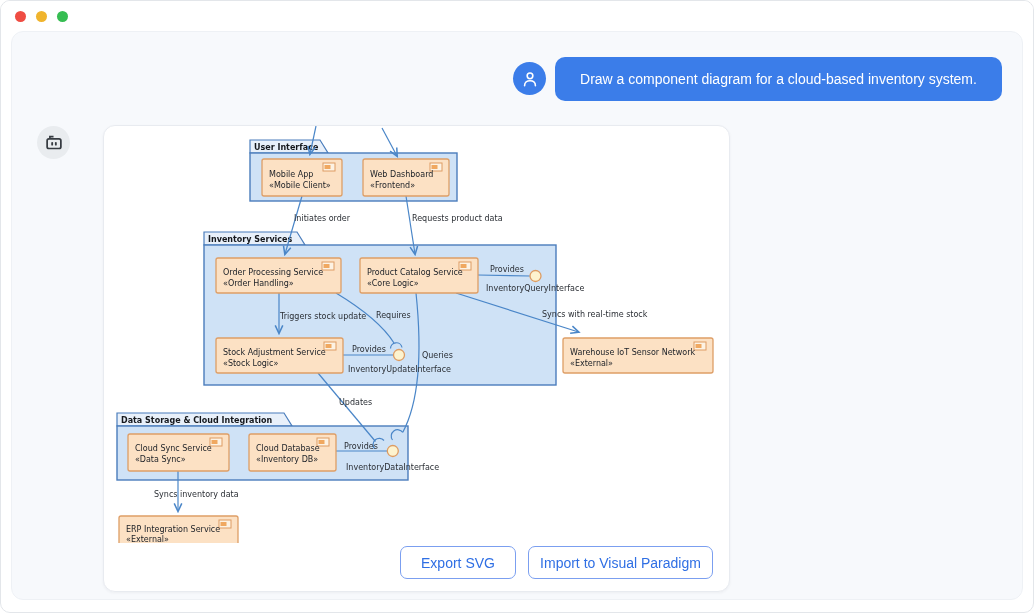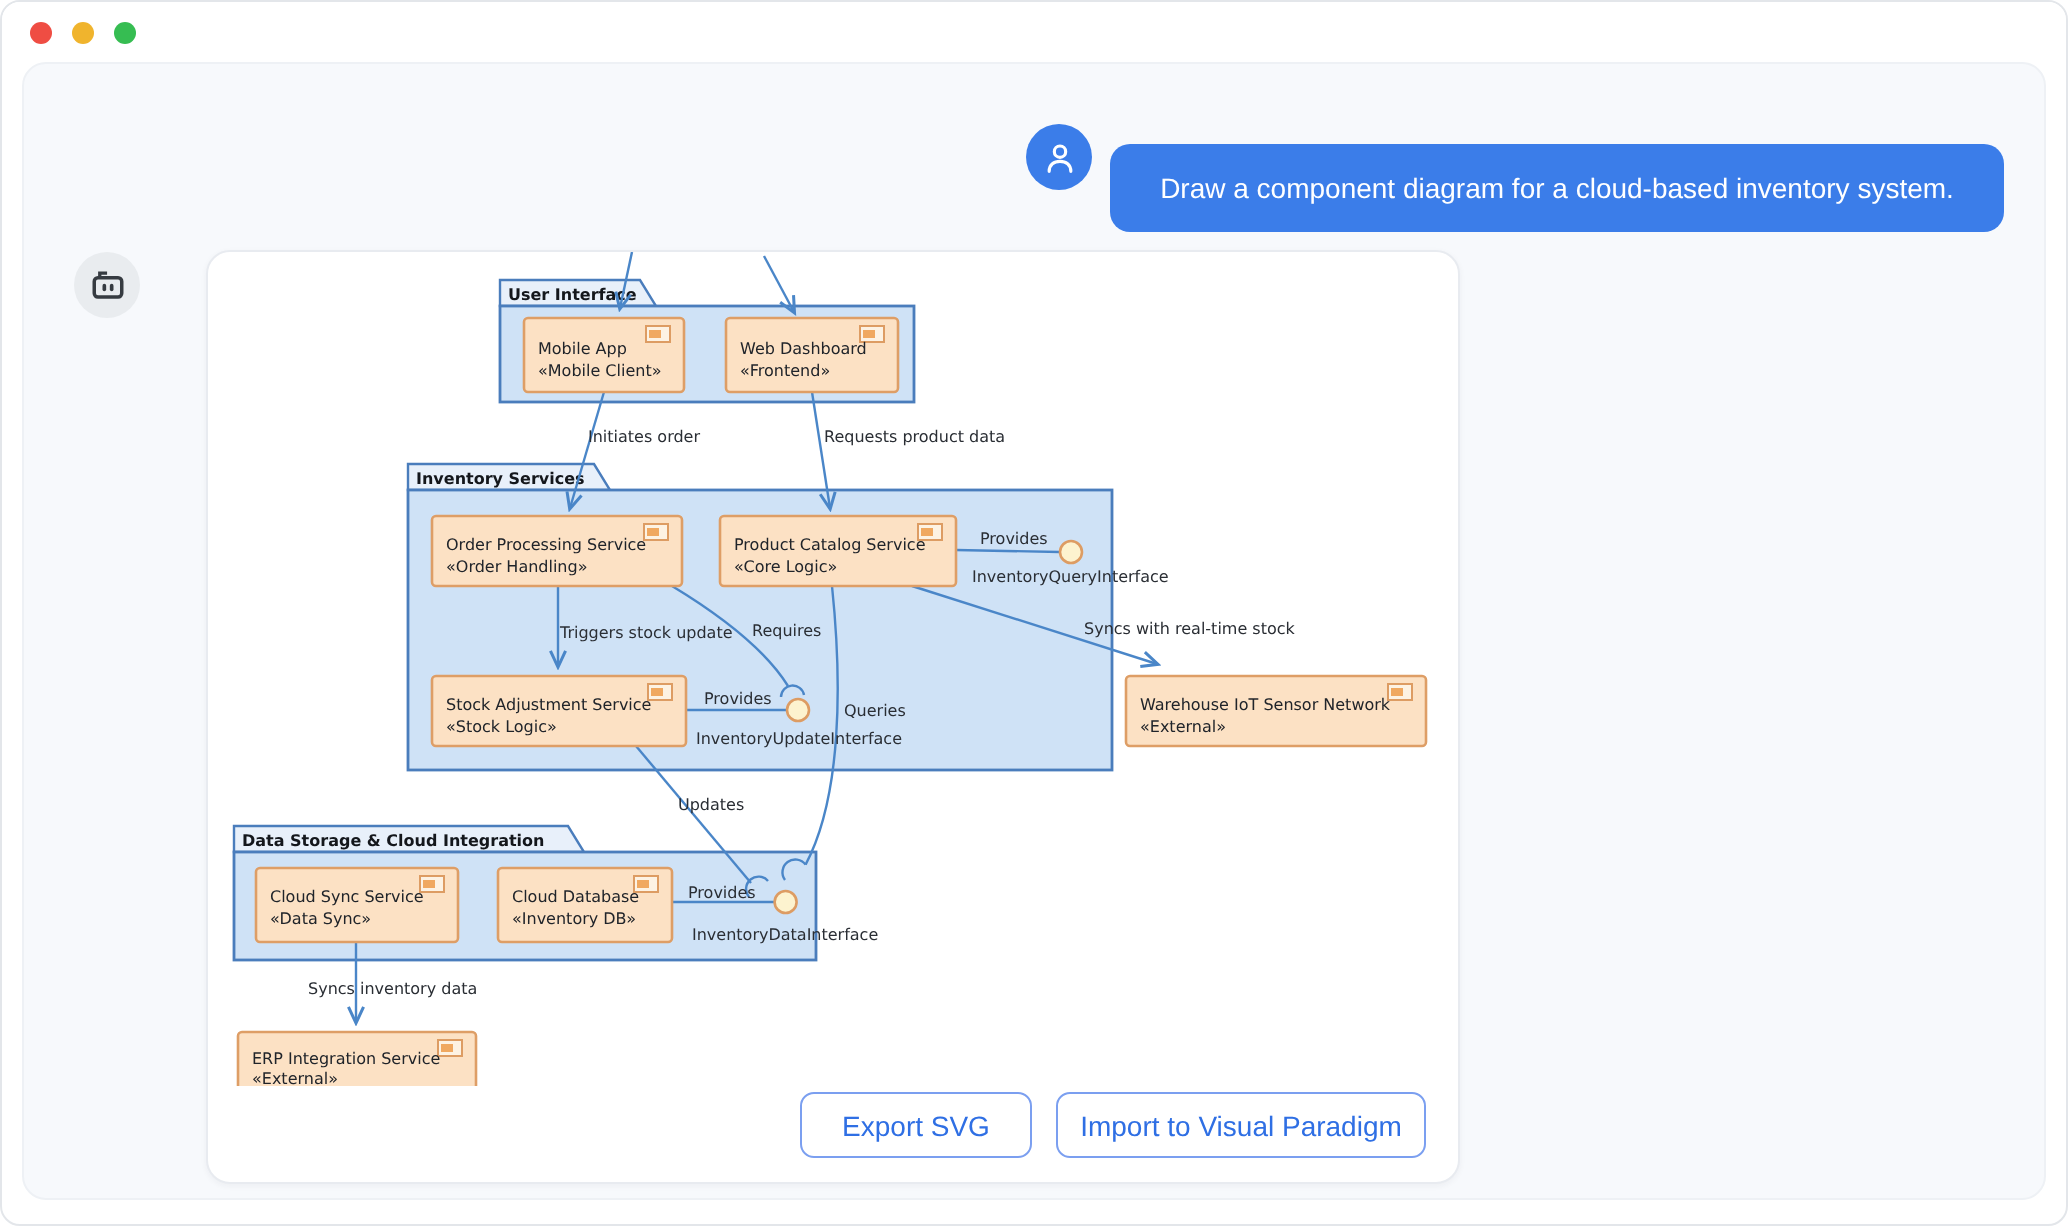--- a/index.html
+++ b/index.html
@@ -4,21 +4,21 @@
 <style>
   html,body{margin:0;padding:0;background:#fff;}
   .window{position:relative;width:1034px;height:613px;background:#fff;border:1px solid #e3e6ea;border-radius:10px;box-sizing:border-box;overflow:hidden;font-family:"Liberation Sans",sans-serif;}
   .titlebar{position:absolute;left:0;top:0;width:100%;height:30px;background:#fff;}
   .dot{position:absolute;top:10px;width:11px;height:11px;border-radius:50%;}
   .dot.red{left:14px;background:#ef4d43;}
   .dot.yellow{left:35px;background:#f0b42d;}
   .dot.green{left:56px;background:#36bd52;}
   .panel{position:absolute;left:10px;top:30px;right:10px;bottom:12px;background:#f7f9fc;border:1px solid #eef1f5;border-radius:12px;}
   .user-avatar{position:absolute;left:501px;top:30px;width:33px;height:33px;border-radius:50%;background:#3b7de9;display:flex;align-items:center;justify-content:center;}
-  .bubble{position:absolute;left:543px;top:40px;width:447px;height:44px;background:#3b7de9;border-radius:10px;color:#fff;font-size:14px;display:flex;align-items:center;justify-content:center;white-space:nowrap;}
+  .bubble{position:absolute;left:543px;top:25px;width:447px;height:44px;background:#3b7de9;border-radius:10px;color:#fff;font-size:14px;display:flex;align-items:center;justify-content:center;white-space:nowrap;}
   .bot-avatar{position:absolute;left:25px;top:94px;width:33px;height:33px;border-radius:50%;background:#e9ecef;display:flex;align-items:center;justify-content:center;}
   .card{position:absolute;left:68px;top:93px;width:625px;height:465px;background:#fff;border:1px solid #e8ebf0;border-radius:12px;box-shadow:0 1px 3px rgba(30,40,60,.05);margin-left:23px;}
   .diagram{position:absolute;left:0;top:0;}
   .btn{position:absolute;top:420px;height:33px;box-sizing:border-box;background:#fff;border:1px solid #7b9ff0;border-radius:7px;color:#2f6fe4;font-size:14px;font-family:"Liberation Sans",sans-serif;display:flex;align-items:center;justify-content:center;cursor:pointer;}
   .btn.export{left:296px;width:116px;}
   .btn.import{left:424px;width:185px;}
   
   .ptit{font:bold 8px "DejaVu Sans",sans-serif;fill:#14171c;}
   .ctxt{font:8px "DejaVu Sans",sans-serif;fill:#20242a;}
   .elbl{font:8px "DejaVu Sans",sans-serif;fill:#2a2e34;}

